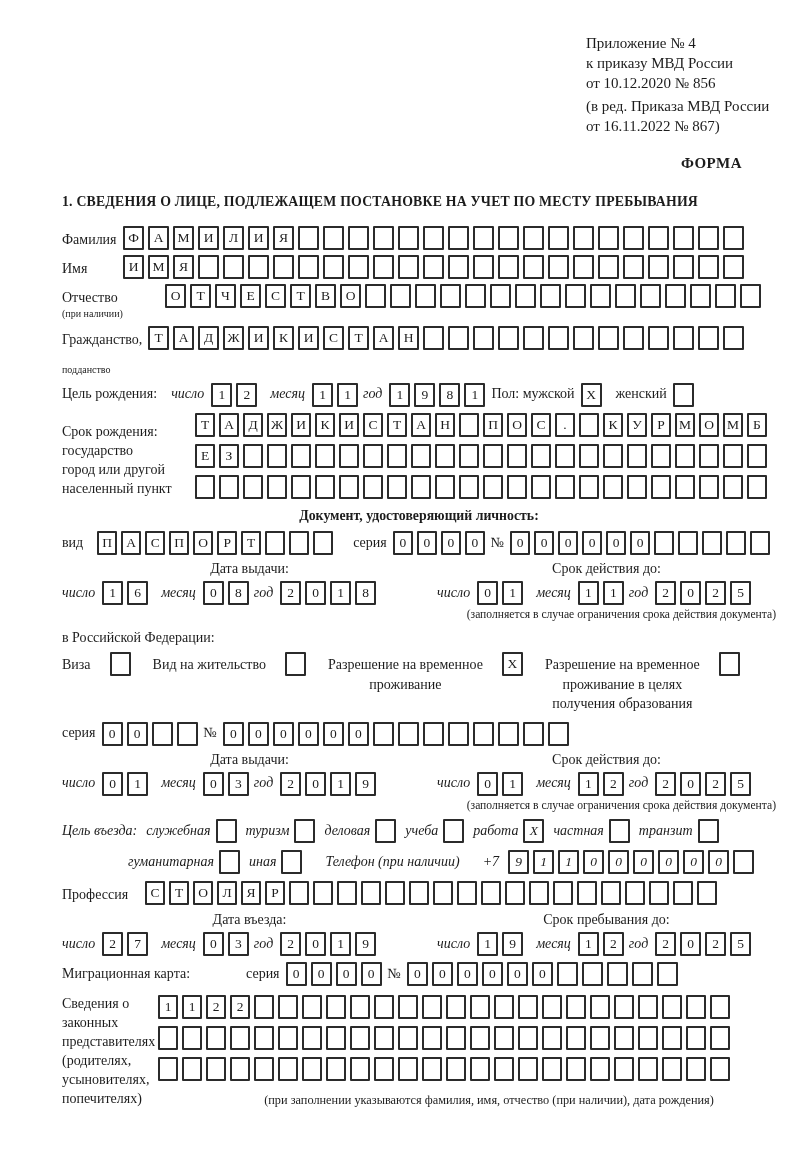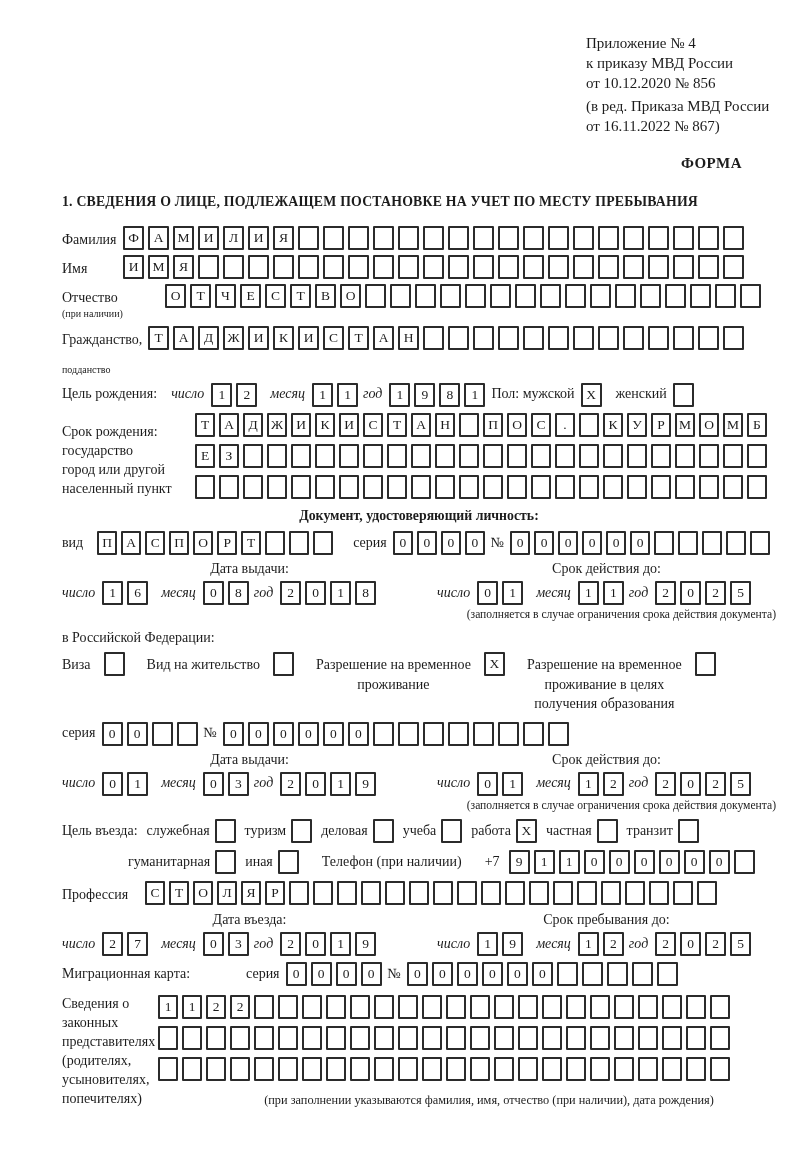--- a/index.html
+++ b/index.html
@@ -36,25 +36,25 @@
   
   .dcols{display:flex;margin-bottom:2px;}
   .dcol-l{flex:0 0 375px;}
   .dcol-r{flex:1 1 auto;}
   .dtitle{text-align:center;font-size:14px;margin-bottom:2px;}
   .dg{display:inline-flex;align-items:center;gap:5px;}
   .dg .lbl{margin-right:2px;font-style:italic;}
   .footnote{font-size:11.6px;text-align:right;margin-top:2px;margin-bottom:4px;}
   .inline{display:inline-flex;align-items:center;gap:6px;flex-wrap:nowrap;}
   .gap14{margin-left:14px;}.gap8{margin-left:8px;}
-  .opt{display:flex;align-items:flex-start;gap:13px;}
+  .opt{display:flex;align-items:flex-start;gap:19px;}
   .optlbl{text-align:center;line-height:1.4;padding-top:3px;}
   .opts{display:flex;align-items:flex-start;gap:22px;margin:4px 0 8px 0;}
   .purpose{display:flex;align-items:center;gap:5px;}
-  .purposes{display:flex;align-items:center;gap:9px;margin-bottom:7px;flex-wrap:nowrap;}
+  .purposes{display:flex;align-items:center;gap:9px;margin-bottom:7px;flex-wrap:nowrap;font-style:italic;}
   .caption{font-size:12.3px;text-align:center;margin-left:90px;margin-top:4px;}
   .mt6{margin-top:6px;}
 </style>
 </head>
 <body>
 
 <div class="page">
 
   <div class="hdr">
     <div>Приложение № 4</div>

